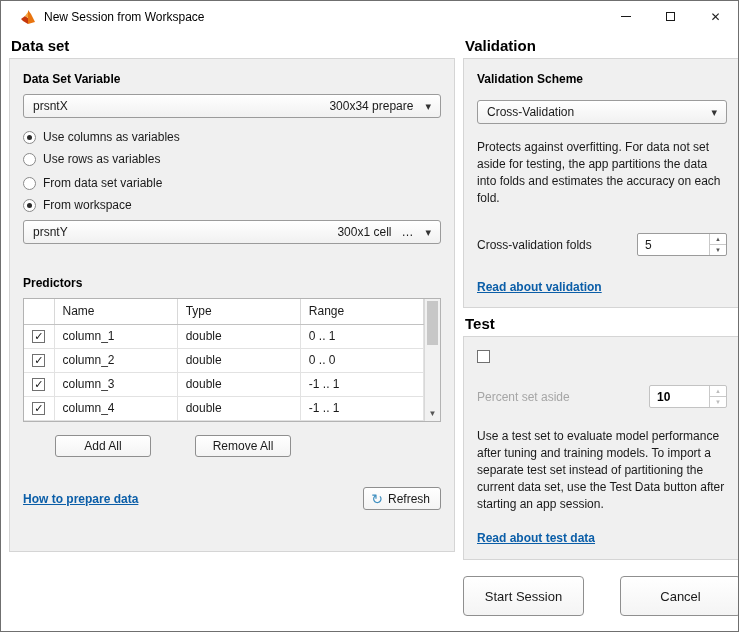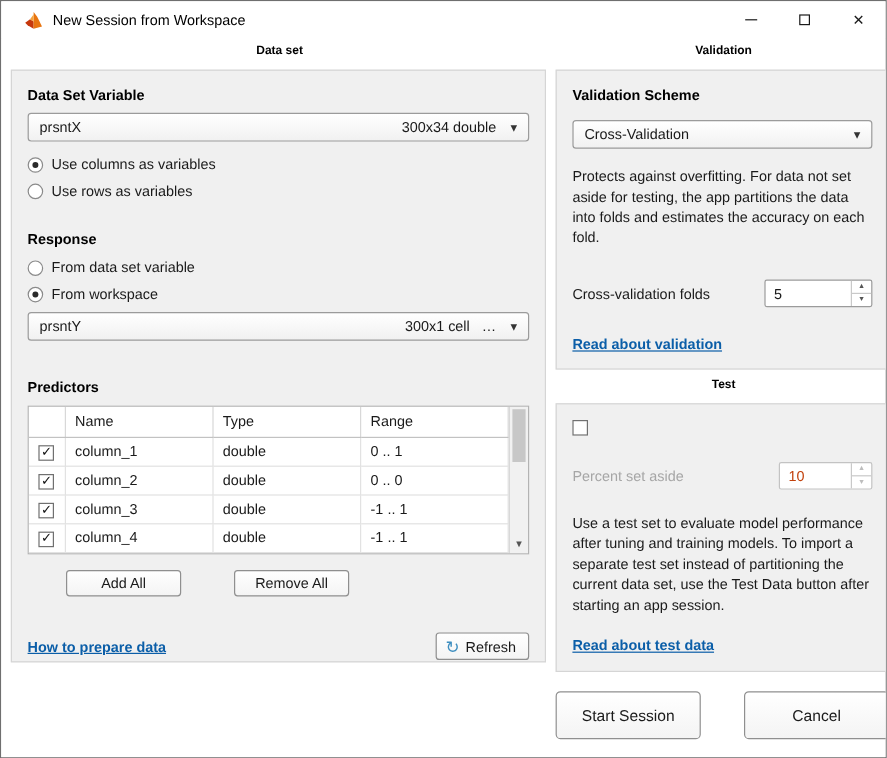--- a/index.html
+++ b/index.html
@@ -16,21 +16,21 @@
   .win-btn { width:45px; height:31px; display:flex; align-items:center; justify-content:center; color:#1a1a1a; cursor:default; }
   .glyph-min { display:inline-block; width:10px; height:1px; background:#1a1a1a; }
   .glyph-max { display:inline-block; width:9px; height:9px; border:1px solid #1a1a1a; }
   .glyph-close { font-size:12px; line-height:1; }
 
   
   .content { position:absolute; top:31px; left:0; right:0; bottom:0; background:#fff; }
   .left-col  { position:absolute; left:8px;   top:5px; width:446px; }
   .right-col { position:absolute; left:462px; top:5px; width:278px; }
 
-  .section-title { font-size:10px; font-weight:bold; color:#000; margin:0 0 6px 2px; height:15px;text-align:center; }
+  .section-title { font-size:15px; font-weight:bold; color:#000; margin:0 0 6px 2px; height:15px; }
   .panel { background:#f0f0f0; border:1px solid #d5d5d5; padding:13px; }
   .panel-dataset    { height:494px; }
   .panel-validation { height:250px; }
   .panel-test       { height:224px; margin-bottom:0; }
   .bold-label { font-weight:bold; font-size:12px; color:#000; }
 
   
   .dropdown { height:24px; margin-top:8px; background:linear-gradient(#ffffff,#f1f1f1); border:1px solid #9b9b9b; border-radius:3px; display:flex; align-items:center; padding:0 9px; cursor:default; }
   .dropdown .dd-name { color:#1a1a1a; }
   .dropdown .dd-dims { margin-left:auto; color:#1a1a1a; }
@@ -74,21 +74,21 @@
   .folds-row { margin-top:26px; display:flex; align-items:center; }
   .spinner { margin-left:auto; height:23px; background:#fff; border:1px solid #9b9b9b; border-radius:2px; display:flex; }
   .spinner .spin-value { padding:4px 7px; flex:1; }
   .spinner .spin-arrows { width:17px; border-left:1px solid #c9c9c9; display:flex; flex-direction:column; }
   .spinner .spin-up, .spinner .spin-down { flex:1; display:flex; align-items:center; justify-content:center; font-size:6px; color:#555; }
   .spinner .spin-up { border-bottom:1px solid #c9c9c9; }
   .spin-folds { width:90px; }
   .spin-percent { width:78px; }
   .disabled-text { color:#a6a6a6; }
   .spinner.disabled { border-color:#c3c3c3; }
-  .spinner.disabled .spin-value { color:#c2410c; }
+  .spinner.disabled .spin-value { color:#000000;font-weight:bold; }
   .spinner.disabled .spin-up, .spinner.disabled .spin-down { color:#bdbdbd; }
   .check-row { display:flex; align-items:center; gap:8px; }
   .percent-row { margin-top:22px; display:flex; align-items:center; }
 </style>
 </head>
 <body>
 
 <div class="window">
 
   <div class="titlebar">
@@ -116,34 +116,33 @@
   <div class="content">
 
     <div class="left-col">
       <div class="section-title">Data set</div>
       <div class="panel panel-dataset">
 
         <div class="bold-label">Data Set Variable</div>
 
         <div class="dropdown">
           <span class="dd-name">prsntX</span>
-          <span class="dd-dims">300x34 double</span>
+          <span class="dd-dims">300x34 prepare</span>
           <span class="dd-arrow">▾</span>
         </div>
 
         <div class="radio-row" style="margin-top:12px;">
           <span class="radio selected"></span>
           <span>Use columns as variables</span>
         </div>
         <div class="radio-row">
           <span class="radio"></span>
           <span>Use rows as variables</span>
         </div>
 
-        <div class="bold-label" style="margin-top:26px;">Response</div>
 
         <div class="radio-row" style="margin-top:10px;">
           <span class="radio"></span>
           <span>From data set variable</span>
         </div>
         <div class="radio-row">
           <span class="radio selected"></span>
           <span>From workspace</span>
         </div>
 

